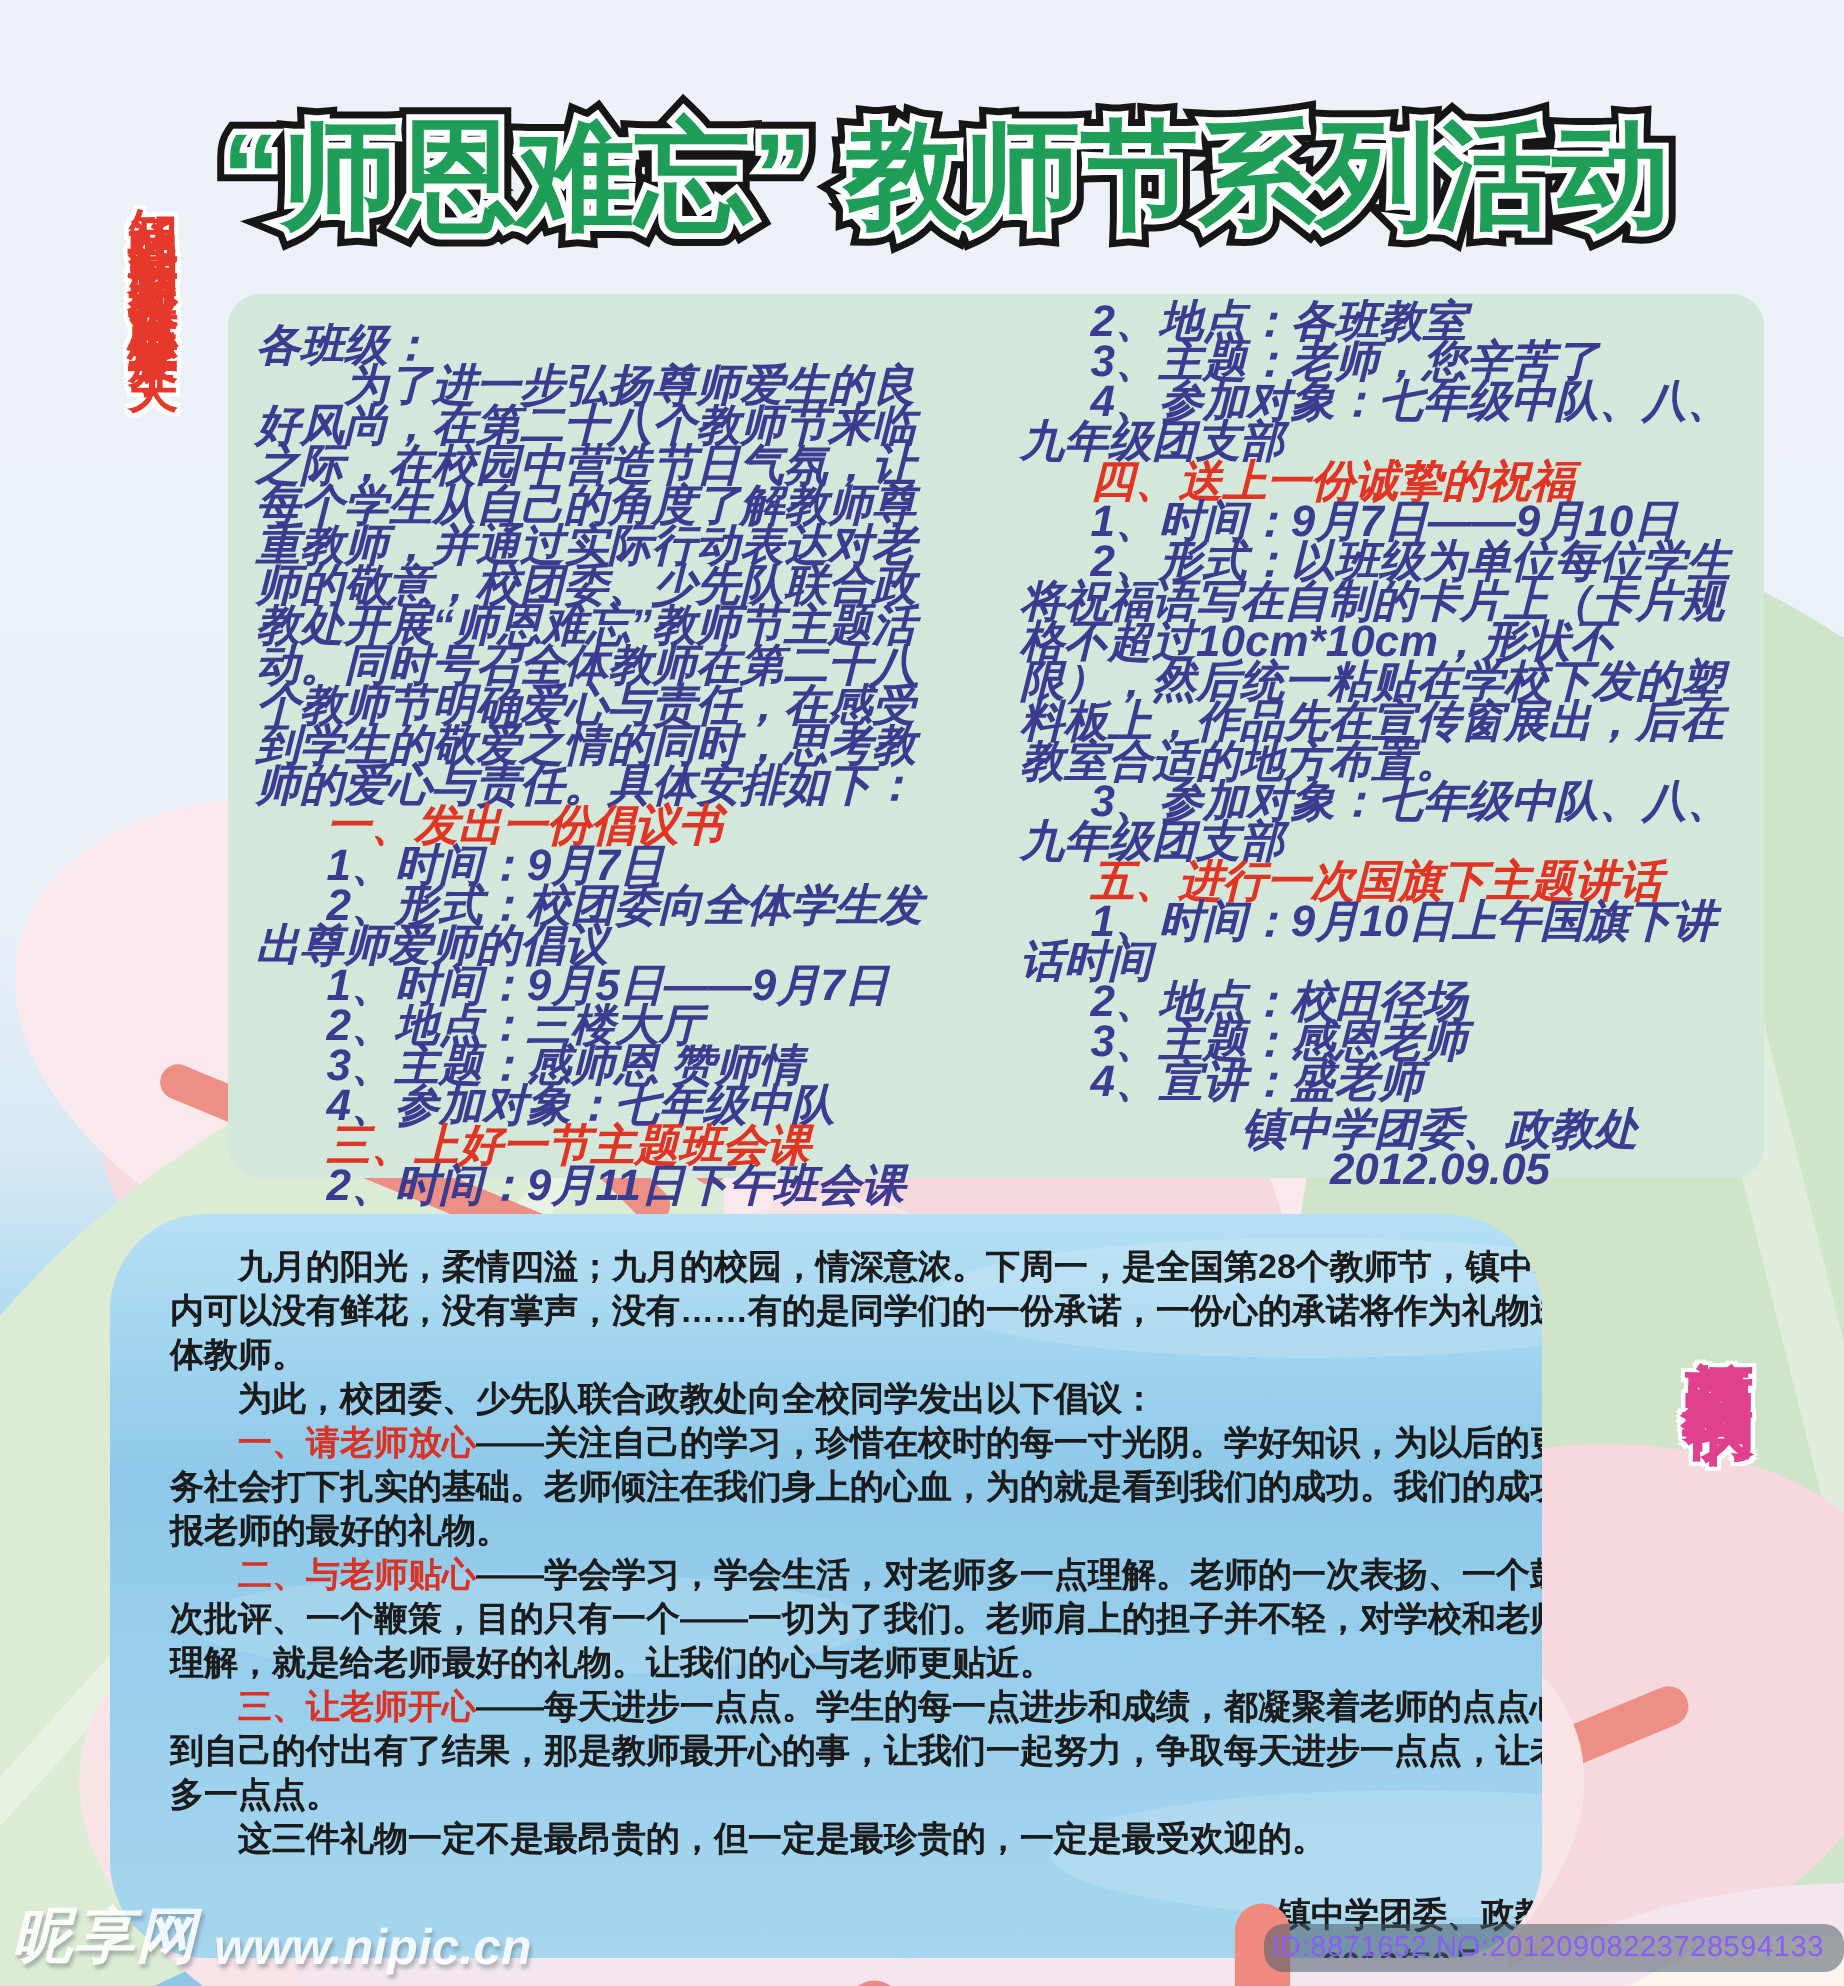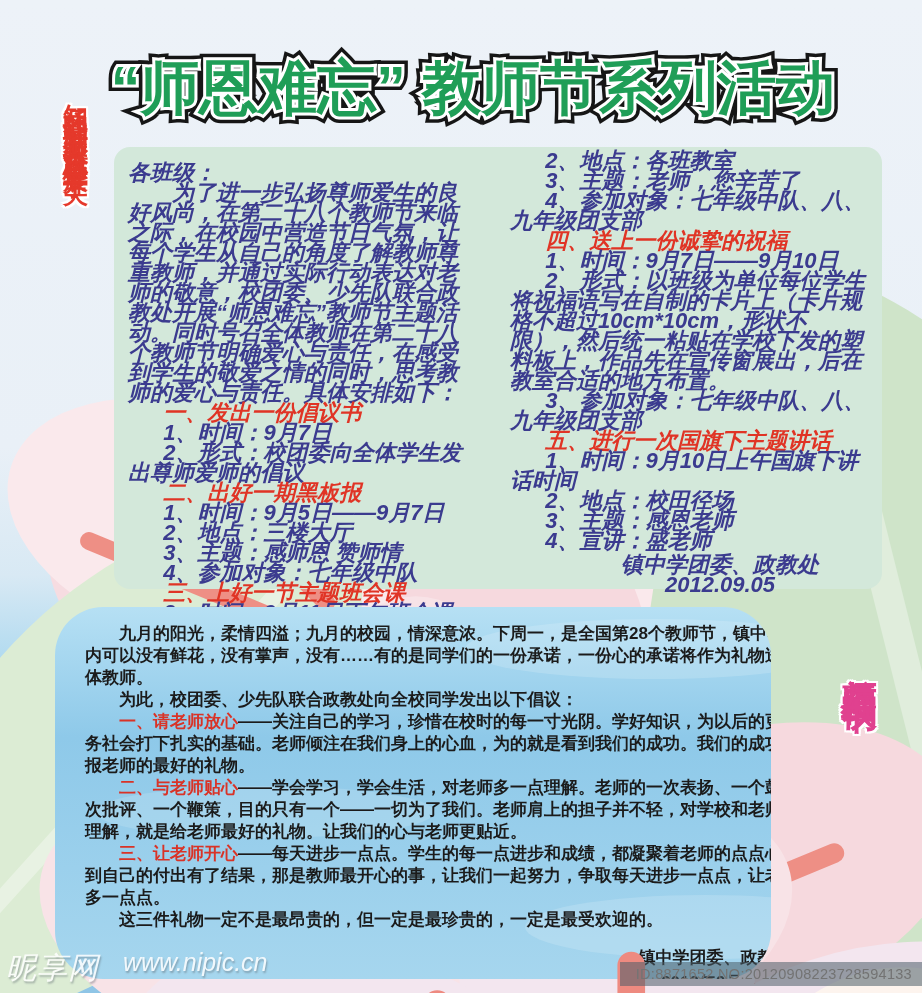--- a/index.html
+++ b/index.html
@@ -42,27 +42,27 @@
                   border-radius:48px;overflow:hidden;z-index:10;
                   background:linear-gradient(180deg,#b6e0f4 0%,#8ec9e9 35%,#9bd0ec 70%,#a6d6ee 100%);}
   .panel-deco{position:absolute;left:0;top:0;width:830px;height:372px;}
   .proposal-text{position:absolute;left:30px;top:16px;width:748px;
                  font-size:17px;line-height:22px;color:#1b1b1b;font-weight:600;}
   .p-para{text-indent:2em;margin:0;}
   .p-lead{color:#d93327;font-weight:700;}
   .p-sign{margin-top:14px;width:260px;margin-left:500px;text-align:center;line-height:25px;}
 
   
-  .watermark{position:absolute;left:6px;bottom:4px;z-index:50;display:flex;align-items:flex-start;gap:24px;
-             color:#ffffff;opacity:.85;font-style:italic;font-weight:normal;
+  .watermark{position:absolute;left:6px;bottom:4px;z-index:50;display:flex;align-items:flex-end;gap:8px;
+             color:#ffffff;opacity:.85;font-style:italic;font-weight:bold;
              text-shadow:1px 2px 2px rgba(90,100,110,.55);}
   .wm-name{font-size:30px;letter-spacing:1px;}
   .wm-url{font-size:25px;}
   .id-bar{position:absolute;right:0;bottom:7px;z-index:50;background:rgba(75,92,104,.55);
-          color:#737373;font-size:14.5px;padding:4px 10px 4px 16px;letter-spacing:.3px;}
+          color:#8b5cf6;font-size:14.5px;padding:4px 10px 4px 4px;letter-spacing:.3px;border-radius:10px;}
 </style>
 </head>
 <body>
 
 <svg width="0" height="0" style="position:absolute">
   <defs>
     <symbol id="blossom" viewBox="-50 -50 100 100">
       <ellipse cx="0" cy="-26" rx="15" ry="24" fill="currentColor"></ellipse>
       <ellipse cx="0" cy="-26" rx="15" ry="24" fill="currentColor" transform="rotate(72)"></ellipse>
       <ellipse cx="0" cy="-26" rx="15" ry="24" fill="currentColor" transform="rotate(144)"></ellipse>
@@ -120,21 +120,20 @@
 
 <div class="v-label notice-side">关于开展『师恩难忘』教师节系列活动的通知</div>
 
 <div class="notice-panel">
   <div class="col-left notice-text">
     <p class="n-line" style="text-indent:0">各班级：</p>
     <p class="n-intro">为了进一步弘扬尊师爱生的良好风尚，在第二十八个教师节来临之际，在校园中营造节日气氛，让每个学生从自己的角度了解教师尊重教师，并通过实际行动表达对老师的敬意，校团委、少先队联合政教处开展“师恩难忘”教师节主题活动。同时号召全体教师在第二十八个教师节明确爱心与责任，在感受到学生的敬爱之情的同时，思考教师的爱心与责任。具体安排如下：</p>
     <p class="n-line n-red">一、发出一份倡议书</p>
     <p class="n-line">1、时间：9月7日</p>
     <p class="n-line">2、形式：校团委向全体学生发出尊师爱师的倡议</p>
-    <p class="n-line n-red">二、出好一期黑板报</p>
     <p class="n-line">1、时间：9月5日——9月7日</p>
     <p class="n-line">2、地点：三楼大厅</p>
     <p class="n-line">3、主题：感师恩  赞师情</p>
     <p class="n-line">4、参加对象：七年级中队</p>
     <p class="n-line n-red">三、上好一节主题班会课</p>
     <p class="n-line">2、时间：9月11日下午班会课</p>
   </div>
   <div class="col-right notice-text">
     <p class="n-line">2、地点：各班教室</p>
     <p class="n-line">3、主题：老师，您辛苦了</p>

